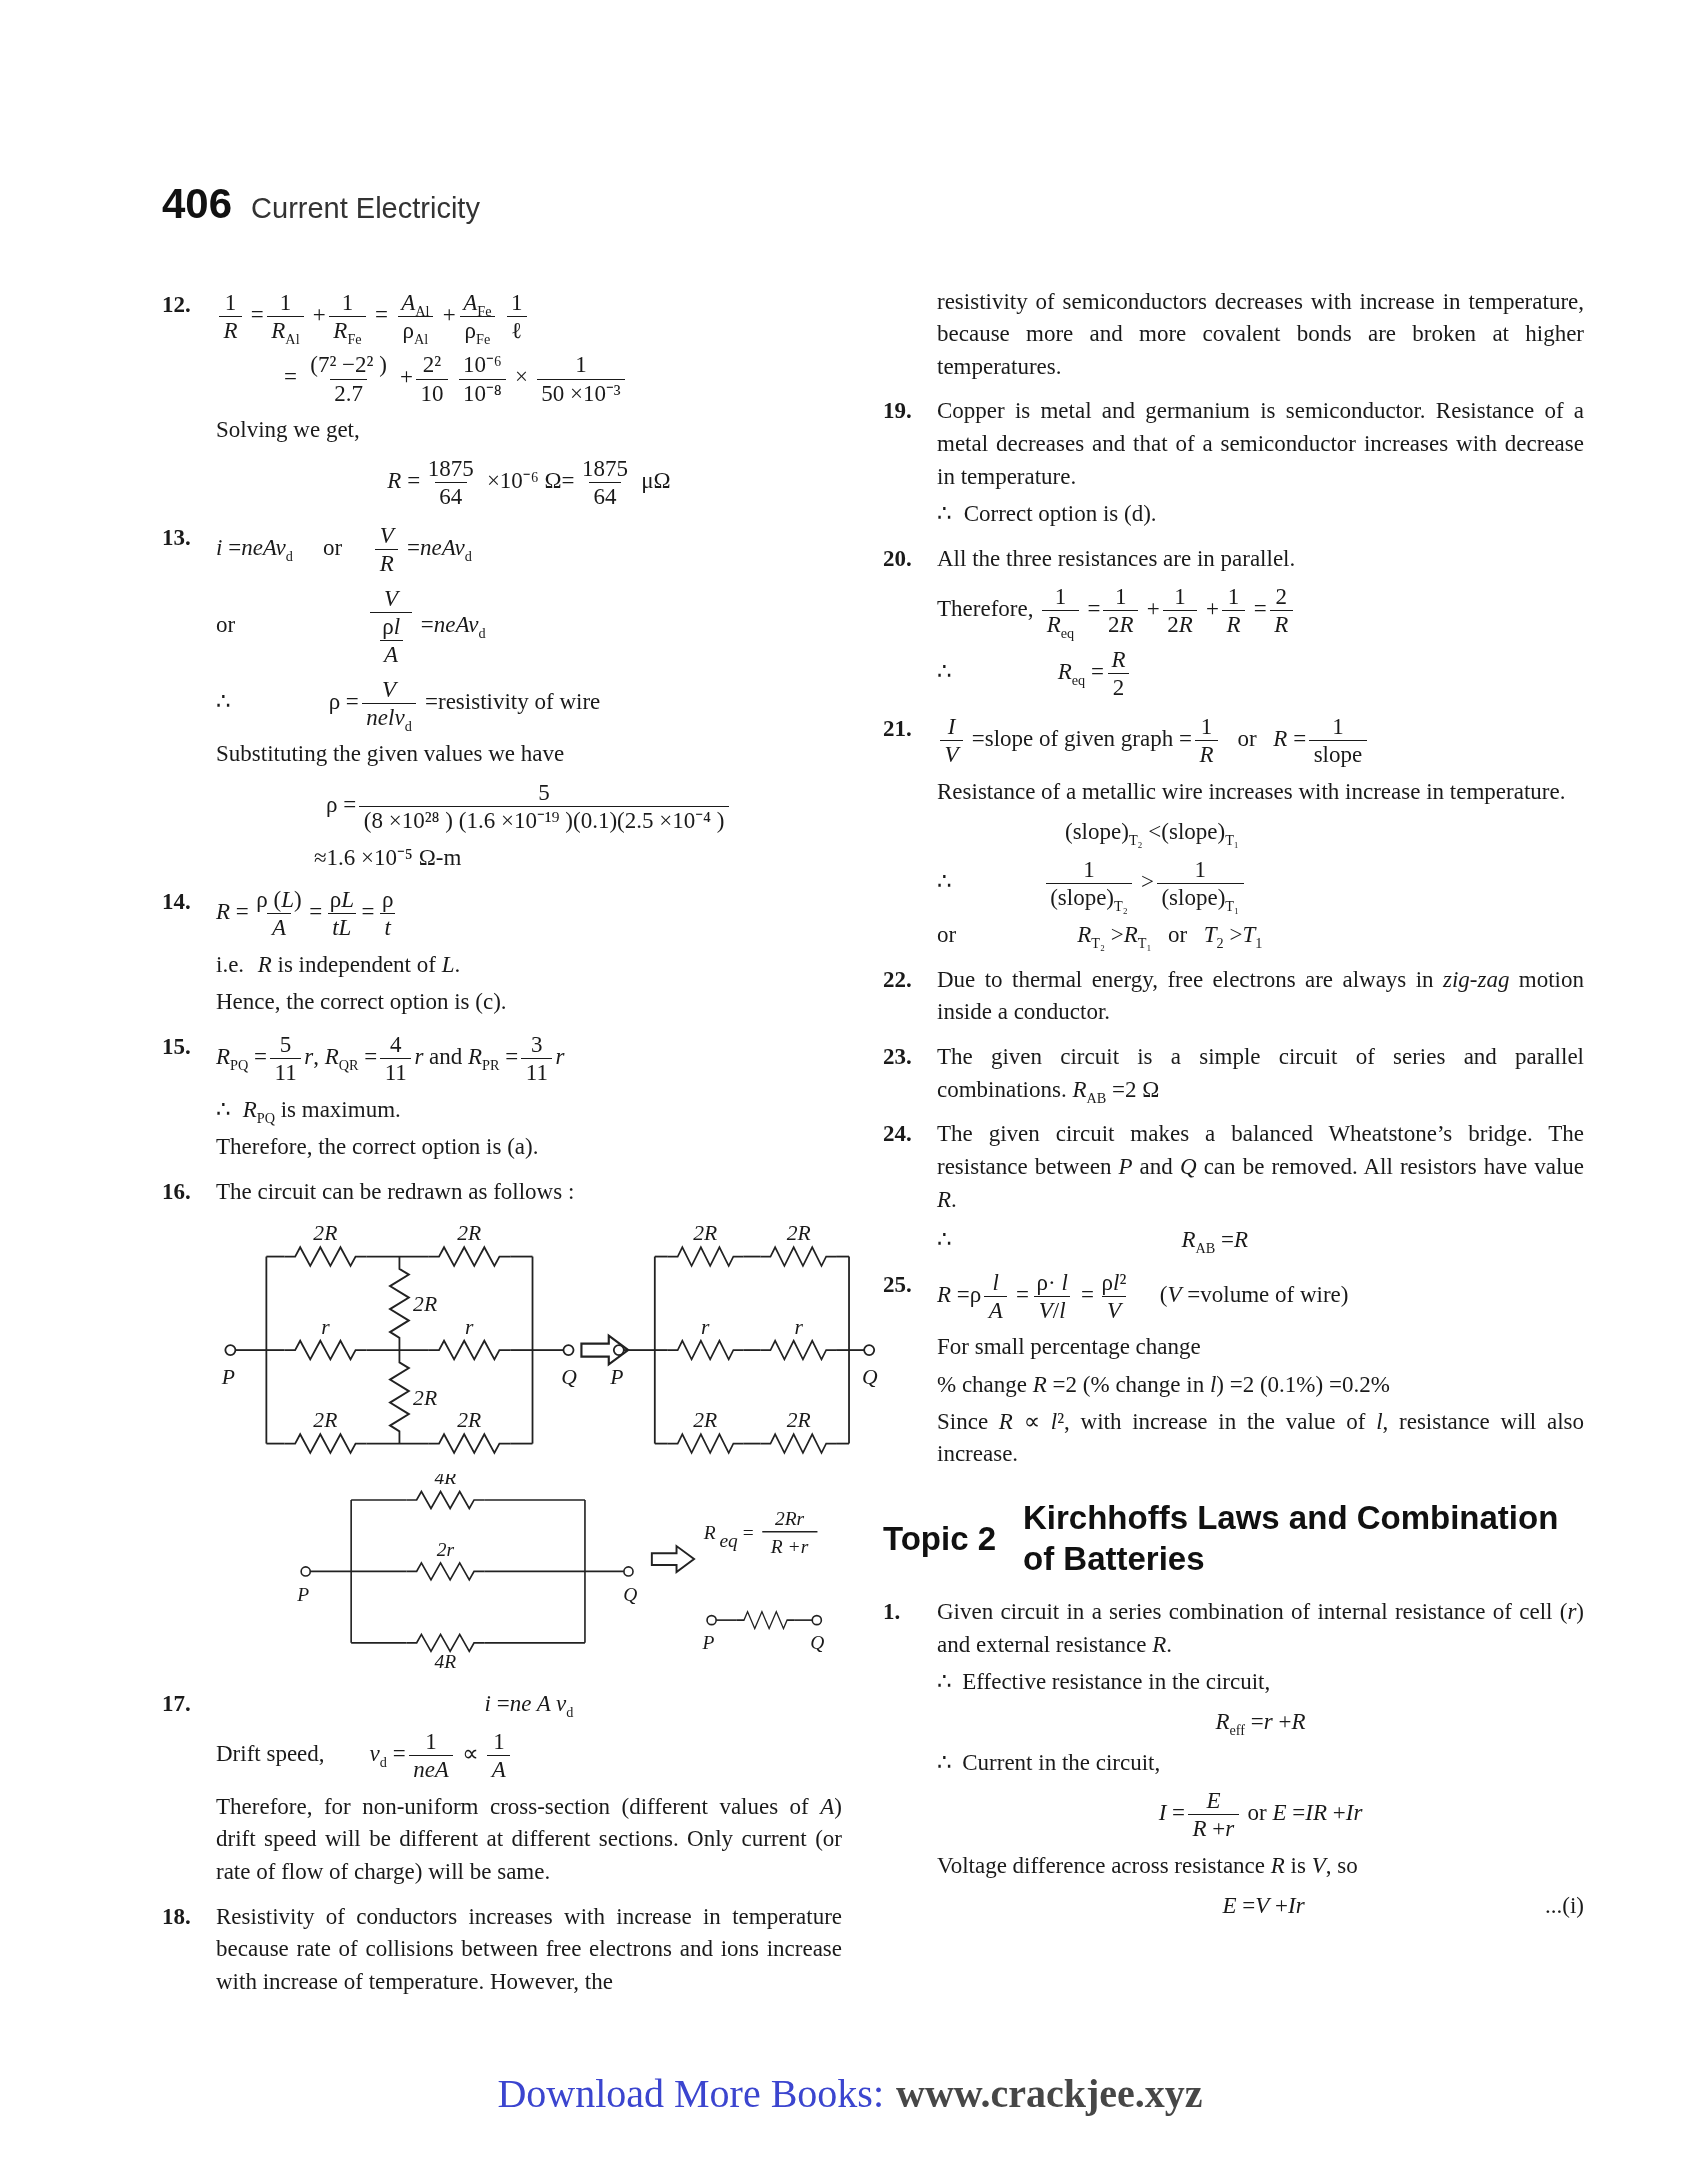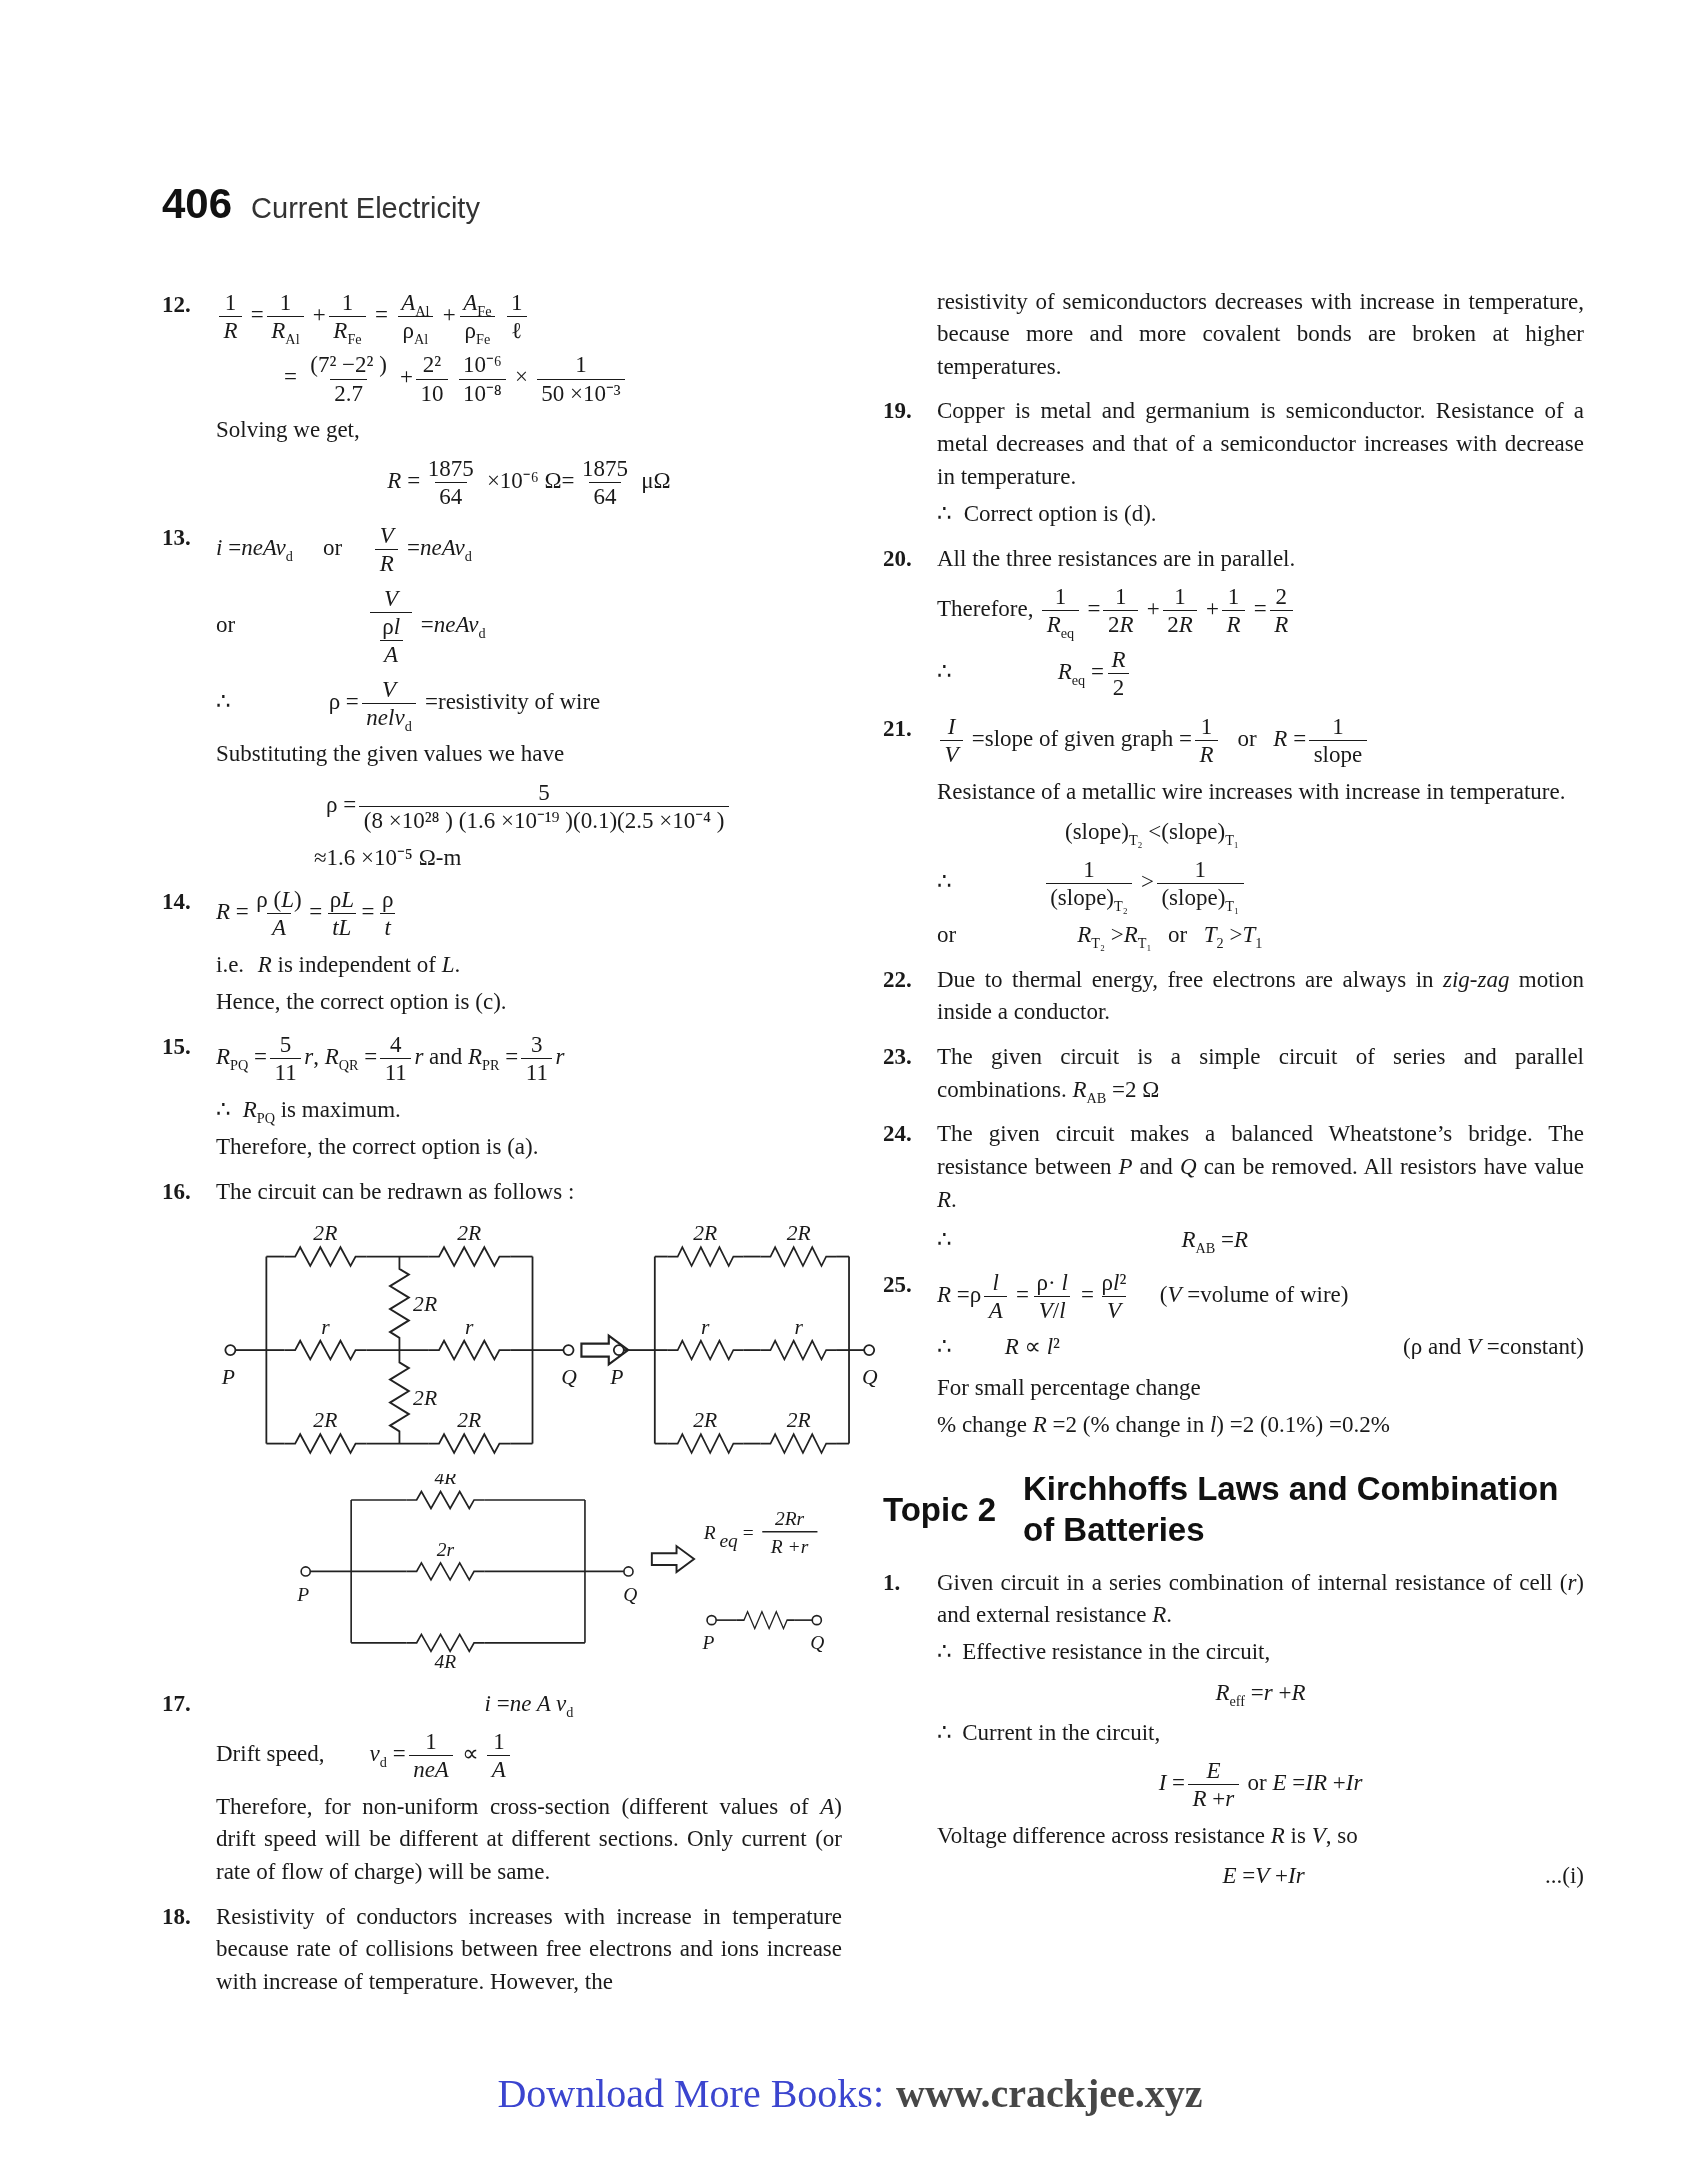--- a/index.html
+++ b/index.html
@@ -380,26 +380,23 @@
       <div class="fline"><span class="it">R</span> =ρ<span class="frac">
             <span class="num"><span class="it">l</span></span>
             <span class="den"><span class="it">A</span></span>
           </span> =<span class="frac">
             <span class="num">ρ· <span class="it">l</span></span>
             <span class="den"><span class="it">V</span>/<span class="it">l</span></span>
           </span> =<span class="frac">
             <span class="num">ρ<span class="it">l</span>²</span>
             <span class="den"><span class="it">V</span></span>
           </span><span style="display: inline-block; width: 26px;"></span>(<span class="it">V</span> =volume of wire)</div>
-      <div class="fline split">
-        <span>∴<span style="display: inline-block; width: 53px;"></span><span class="it">R</span> ∝ <span class="it">l</span>²</span>
-        <span>(ρ and <span class="it">V</span> =constant)</span>
-      </div>
       <div class="tline">For small percentage change</div>
       <div class="tline">% change <span class="it">R</span> =2 (% change in <span class="it">l</span>) =2 (0.1%) =0.2%</div>
+      <div class="tline just">Since <span class="it">R</span> ∝ <span class="it">l</span>², with increase in the value of <span class="it">l</span>, resistance will also increase.</div>
     </section>
 
     <div class="topic">
       <span class="tlabel">Topic 2</span>
       <span>
         <span>Kirchhoffs Laws and Combination</span><br>
         <span>of Batteries</span>
       </span>
     </div>
 

